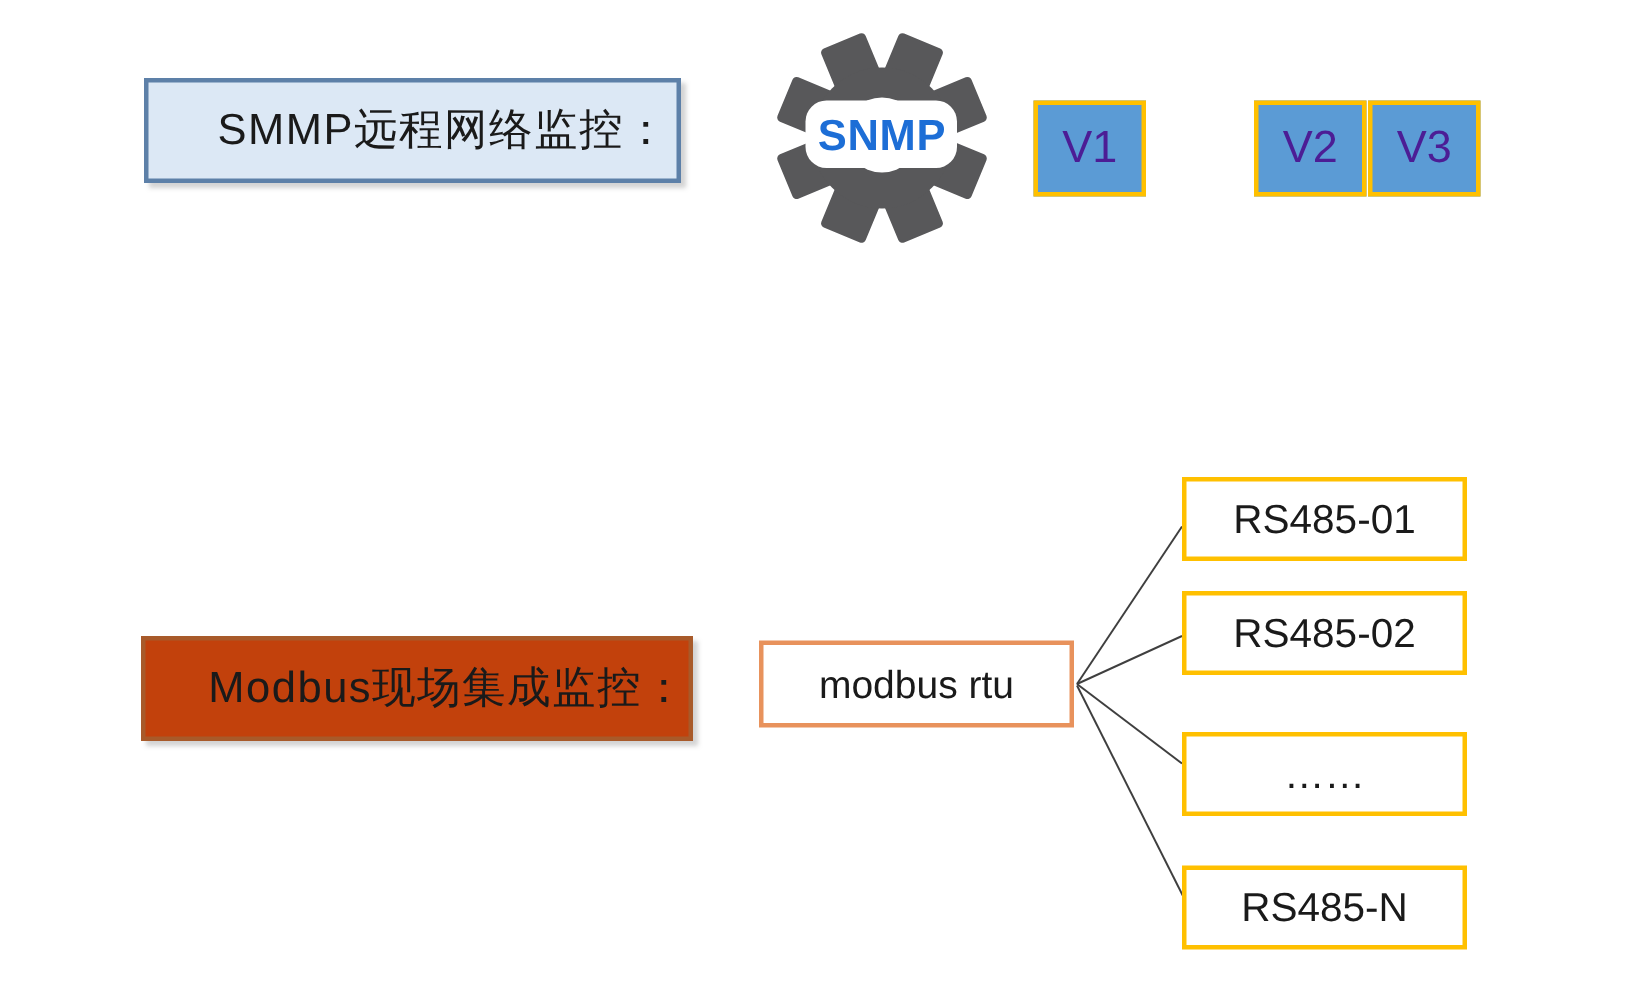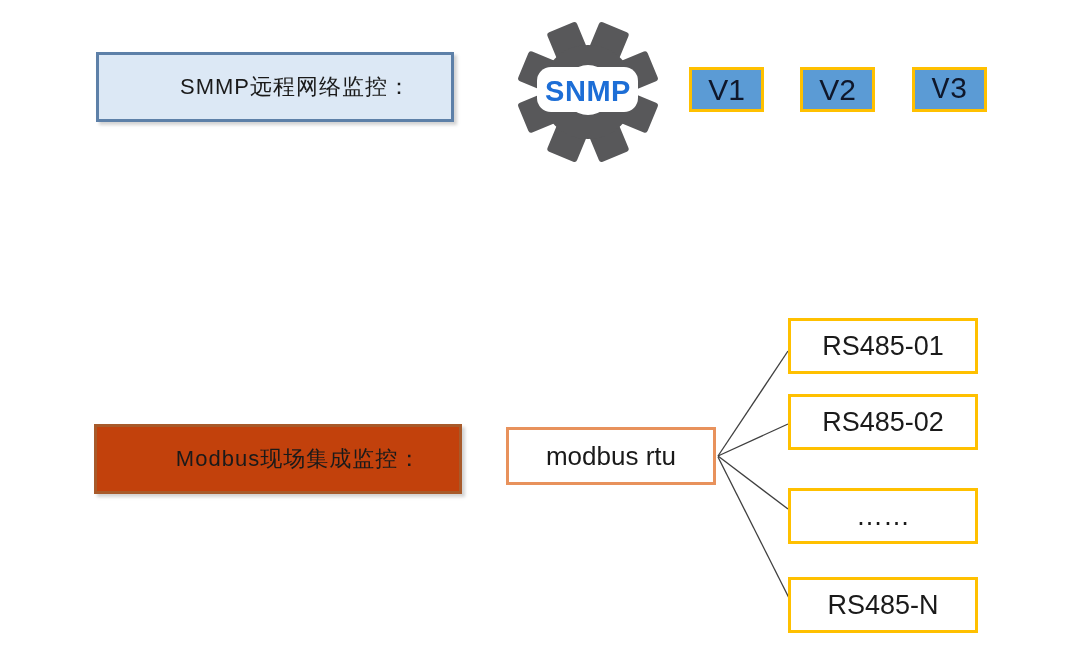--- a/index.html
+++ b/index.html
@@ -10,46 +10,46 @@
     font-family:"Liberation Sans","DejaVu Sans",sans-serif;
     overflow:hidden;
   }
   .box{
     position:absolute;box-sizing:border-box;
     display:flex;align-items:center;justify-content:center;
     color:#1a1a1a;
   }
   
   .label-box{
-    font-size:22px;
+    font-size:29px;
     letter-spacing:1px;
     box-shadow:3px 3px 3px rgba(130,130,130,0.35);
     padding-left:41px;
   }
   #smmp-label{
     left:96px;top:52px;width:358px;height:70px;
     background:#dce8f5;border:3px solid #5d80a8;
   }
   #modbus-label{
     left:94px;top:424px;width:368px;height:70px;
     background:#c2410c;border:3px solid #a85a2a;
   }
   
   #modbus-rtu{
     left:506px;top:427px;width:210px;height:58px;
     background:#ffffff;border:3px solid #e8925c;
     font-size:26px;
   }
   
   .version-box{
-    top:67px;width:75px;height:45px;
+    top:67px;width:75px;height:64px;
     background:#5b9bd5;border:3px solid #ffc000;
-    color:#0f172a;font-size:30px;
+    color:#4c1d95;font-size:30px;
   }
-  #v1{left:689px;} #v2{left:800px;} #v3{left:912px;font-family:Liberation Mono, monospace;}
+  #v1{left:689px;} #v2{left:836px;} #v3{left:912px;}
   
   .device-box{
     left:788px;width:190px;height:56px;
     background:#ffffff;border:3px solid #ffc000;
     font-size:27px;
   }
   #dev0{top:303px;margin-top:15px;} #dev1{top:394px;} #dev2{top:488px;} #dev3{top:577px;text-align:center;}
   #connector-svg{position:absolute;left:0;top:0;pointer-events:none;}
   #gear-svg{position:absolute;left:513px;top:17px;}
 </style>

